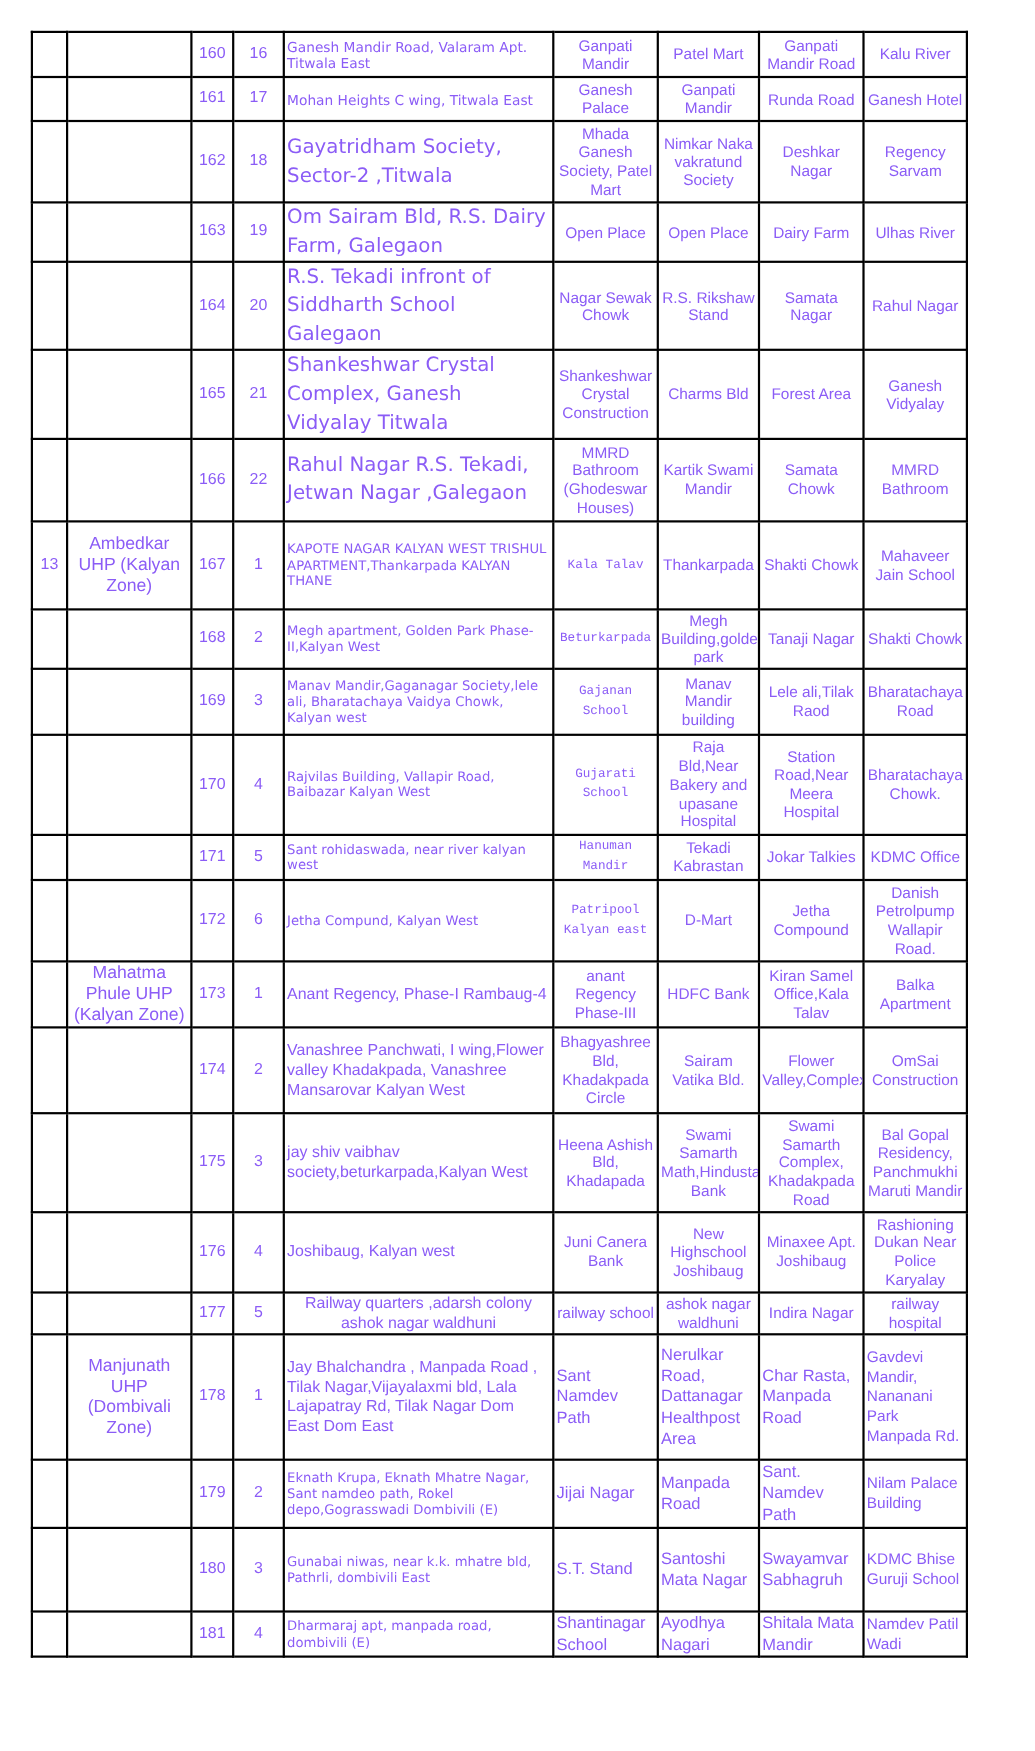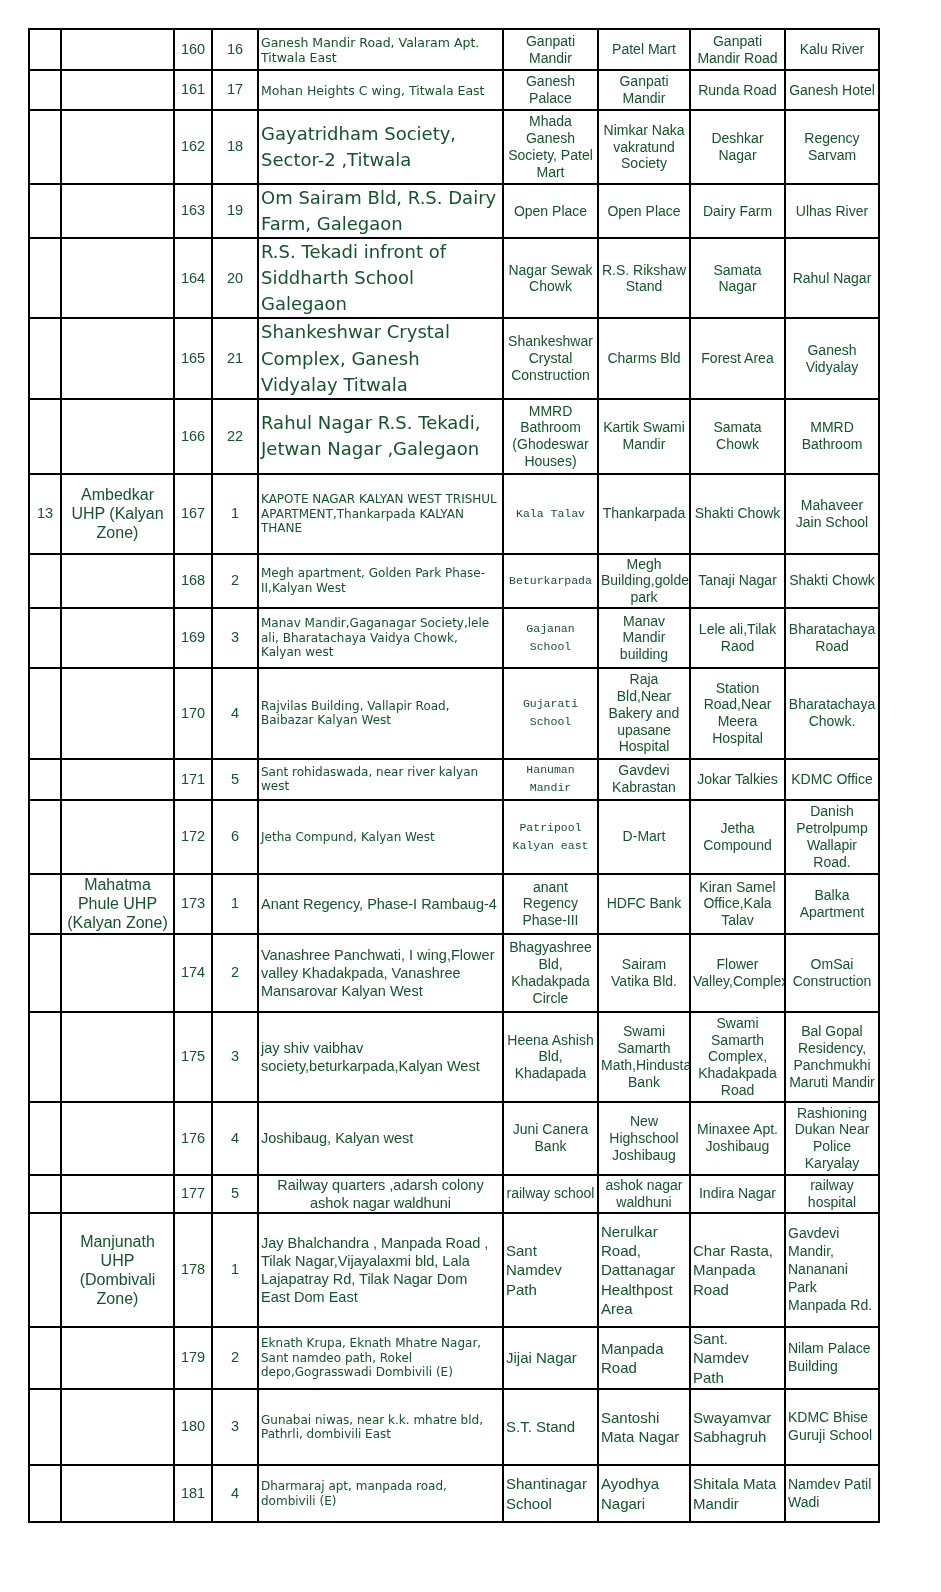--- a/index.html
+++ b/index.html
@@ -2,21 +2,21 @@
 <html><head>
 <meta charset="utf-8">
 <style>
   html, body { margin: 0; padding: 0; background: #ffffff; }
   body { width: 941px; height: 1592px; position: relative; overflow: hidden; }
   table.grid {
     position: absolute; left: 28px; top: 28px;
     border-collapse: collapse;
     table-layout: fixed;
     width: 850px;
-    color: #14532d;
+    color: #8b5cf6;
   }
   table.grid td {
     border: 2px solid #000;
     padding: 0 2px;
     overflow: hidden;
     line-height: 1.2;
   }
   td.num { text-align: center; font-family: "Liberation Sans", sans-serif; font-size: 14.5px; }
   td.sr { text-align: center; font-family: "Liberation Sans", sans-serif; font-size: 14.5px; }
   td.uhp { text-align: center; font-family: "Liberation Sans", sans-serif; font-size: 16px; }
@@ -167,21 +167,21 @@
         <td class="lm">Station Road,Near Meera Hospital</td>
         <td class="lm">Bharatachaya Chowk.</td>
       </tr>
       <tr style="height: 41px;">
         <td class="sr"></td>
         <td class="uhp"></td>
         <td class="num">171</td>
         <td class="num">5</td>
         <td class="addr small">Sant rohidaswada, near river kalyan west</td>
         <td class="lm cal">Hanuman Mandir</td>
-        <td class="lm">Gavdevi Kabrastan</td>
+        <td class="lm">Tekadi Kabrastan</td>
         <td class="lm">Jokar Talkies</td>
         <td class="lm">KDMC Office</td>
       </tr>
       <tr style="height: 74px;">
         <td class="sr"></td>
         <td class="uhp"></td>
         <td class="num">172</td>
         <td class="num">6</td>
         <td class="addr small">Jetha Compund, Kalyan West</td>
         <td class="lm cal">Patripool Kalyan east</td>
@@ -270,21 +270,21 @@
         <td class="sr"></td>
         <td class="uhp"></td>
         <td class="num">180</td>
         <td class="num">3</td>
         <td class="addr small">Gunabai niwas,  near k.k. mhatre bld, Pathrli, dombivili East</td>
         <td class="lm left">S.T. Stand</td>
         <td class="lm left">Santoshi Mata Nagar</td>
         <td class="lm left">Swayamvar Sabhagruh</td>
         <td class="lm left narrow">KDMC Bhise Guruji School</td>
       </tr>
-      <tr style="height: 57px;">
+      <tr style="height: 41px;">
         <td class="sr"></td>
         <td class="uhp"></td>
         <td class="num">181</td>
         <td class="num">4</td>
         <td class="addr small">Dharmaraj apt, manpada road, dombivili (E)</td>
         <td class="lm left">Shantinagar School</td>
         <td class="lm left">Ayodhya Nagari</td>
         <td class="lm left">Shitala Mata Mandir</td>
         <td class="lm left narrow">Namdev Patil Wadi</td>
       </tr>

